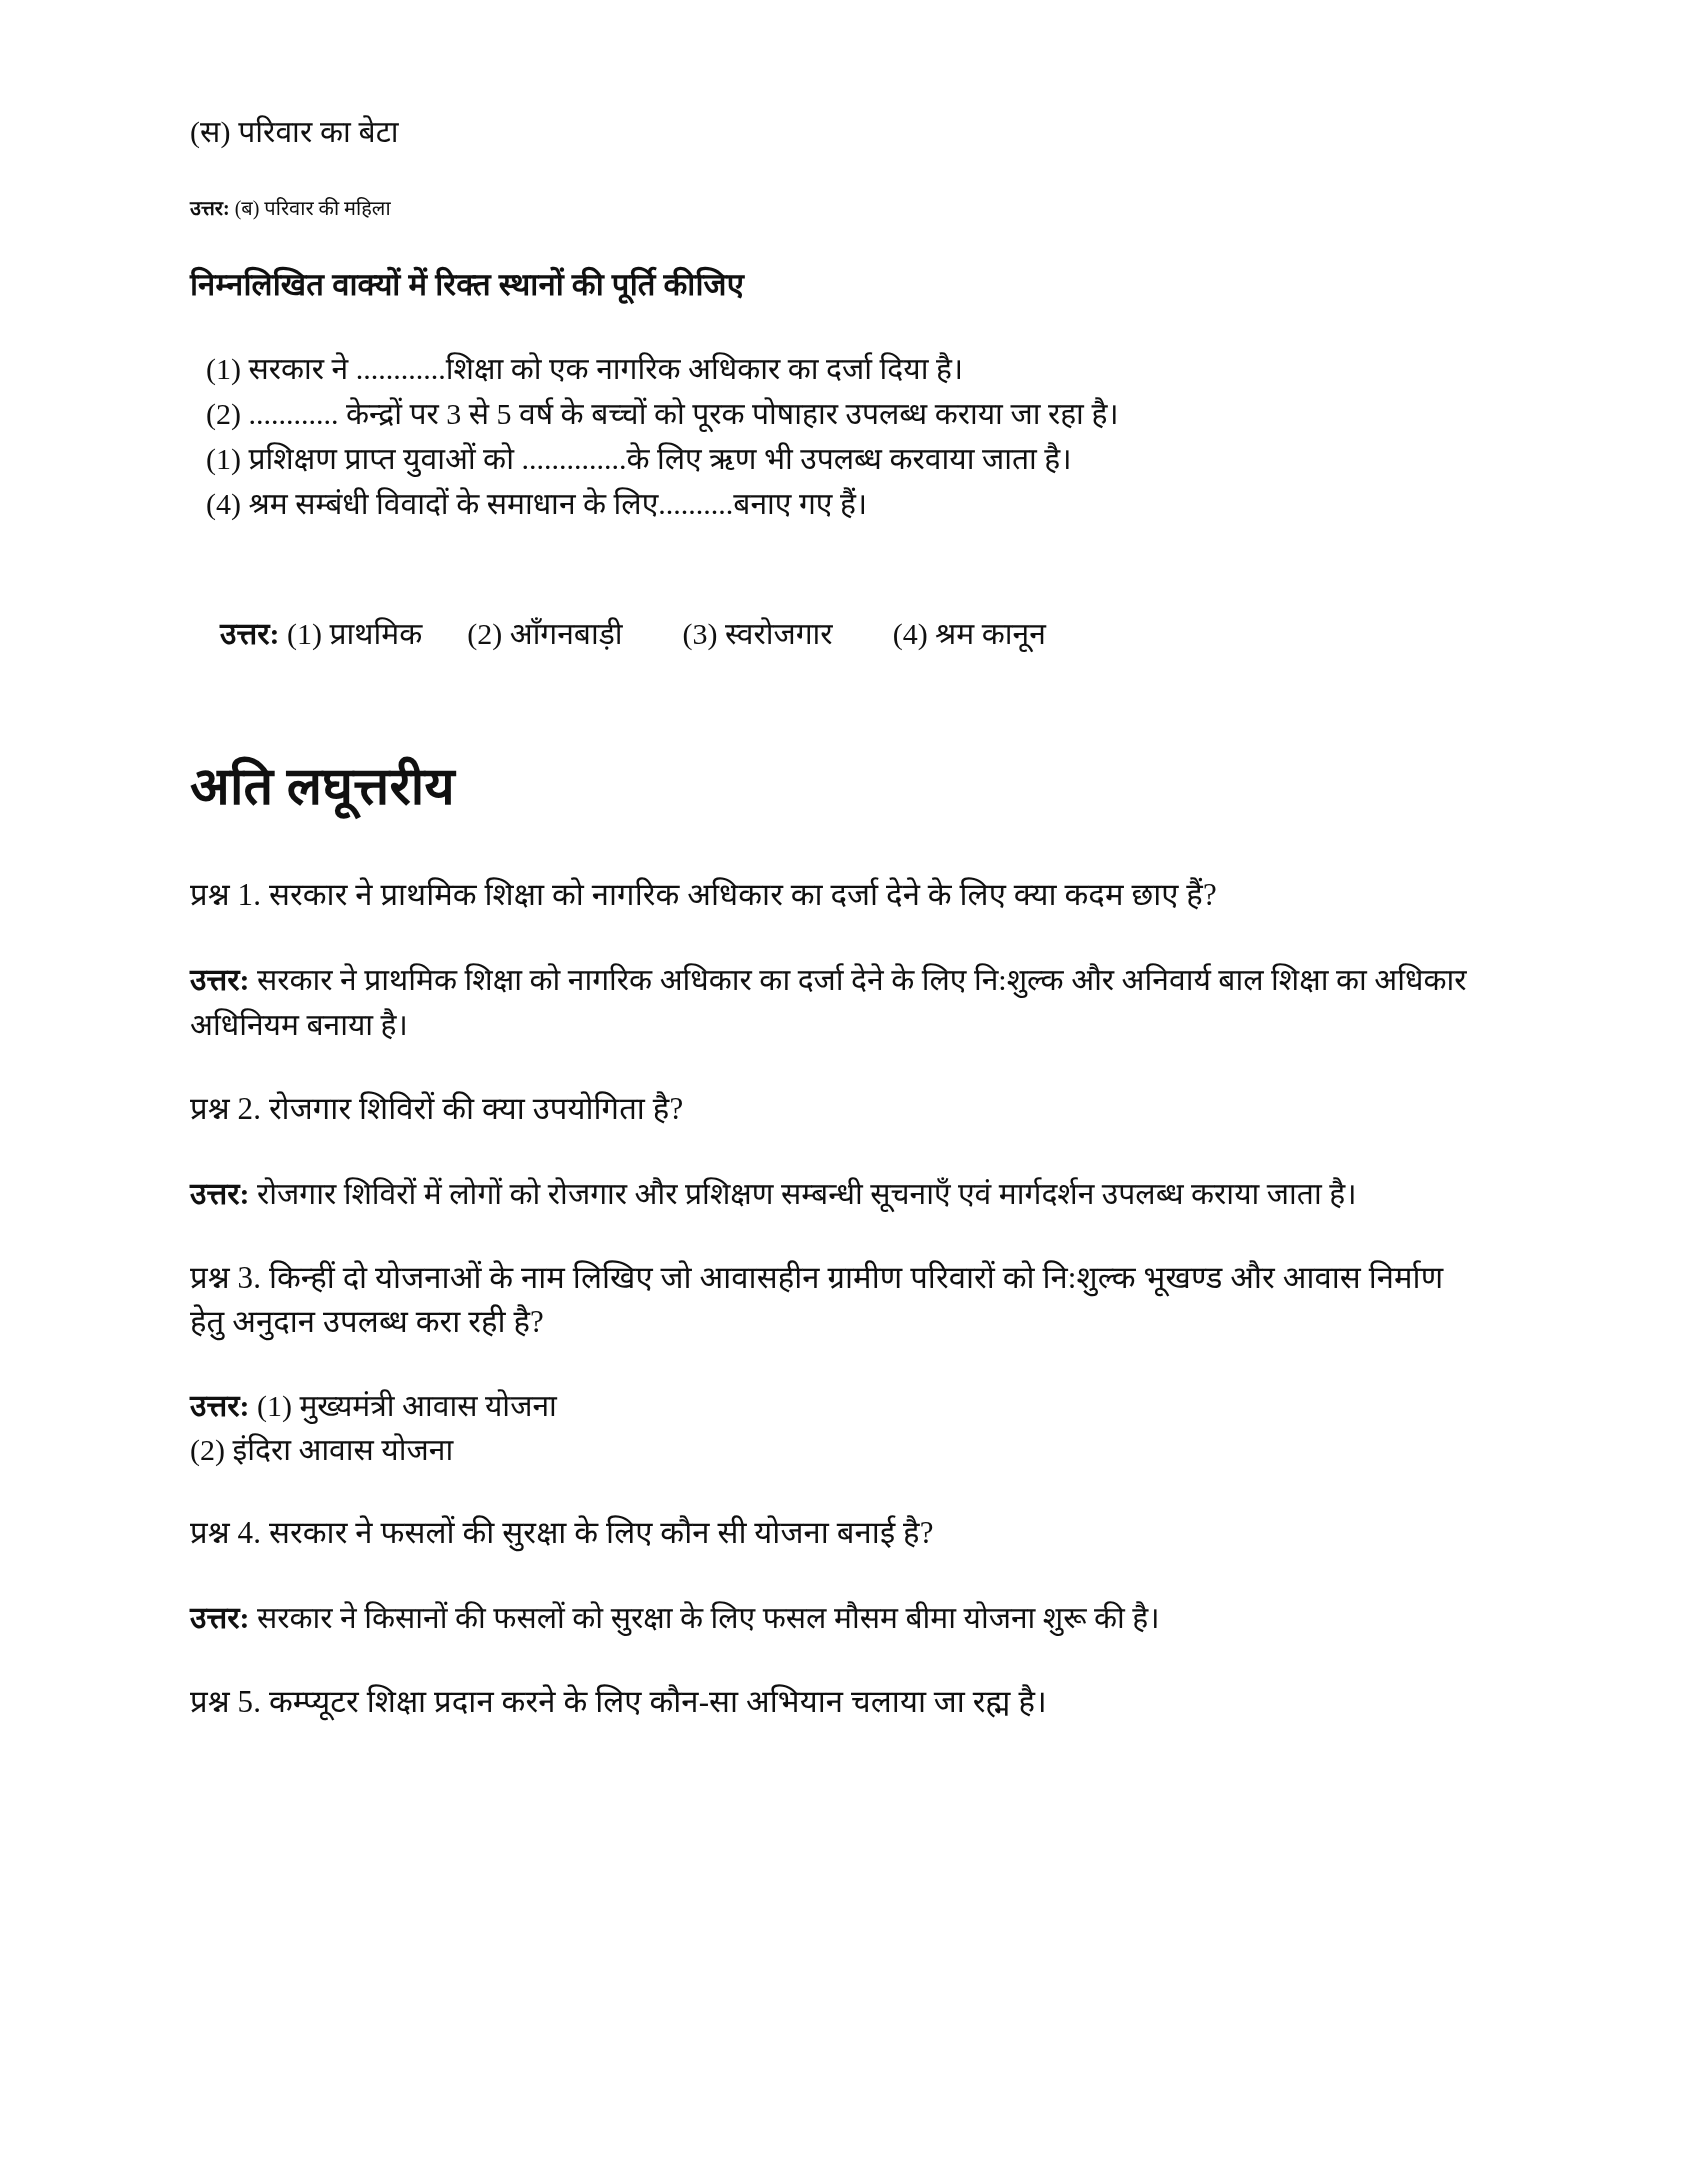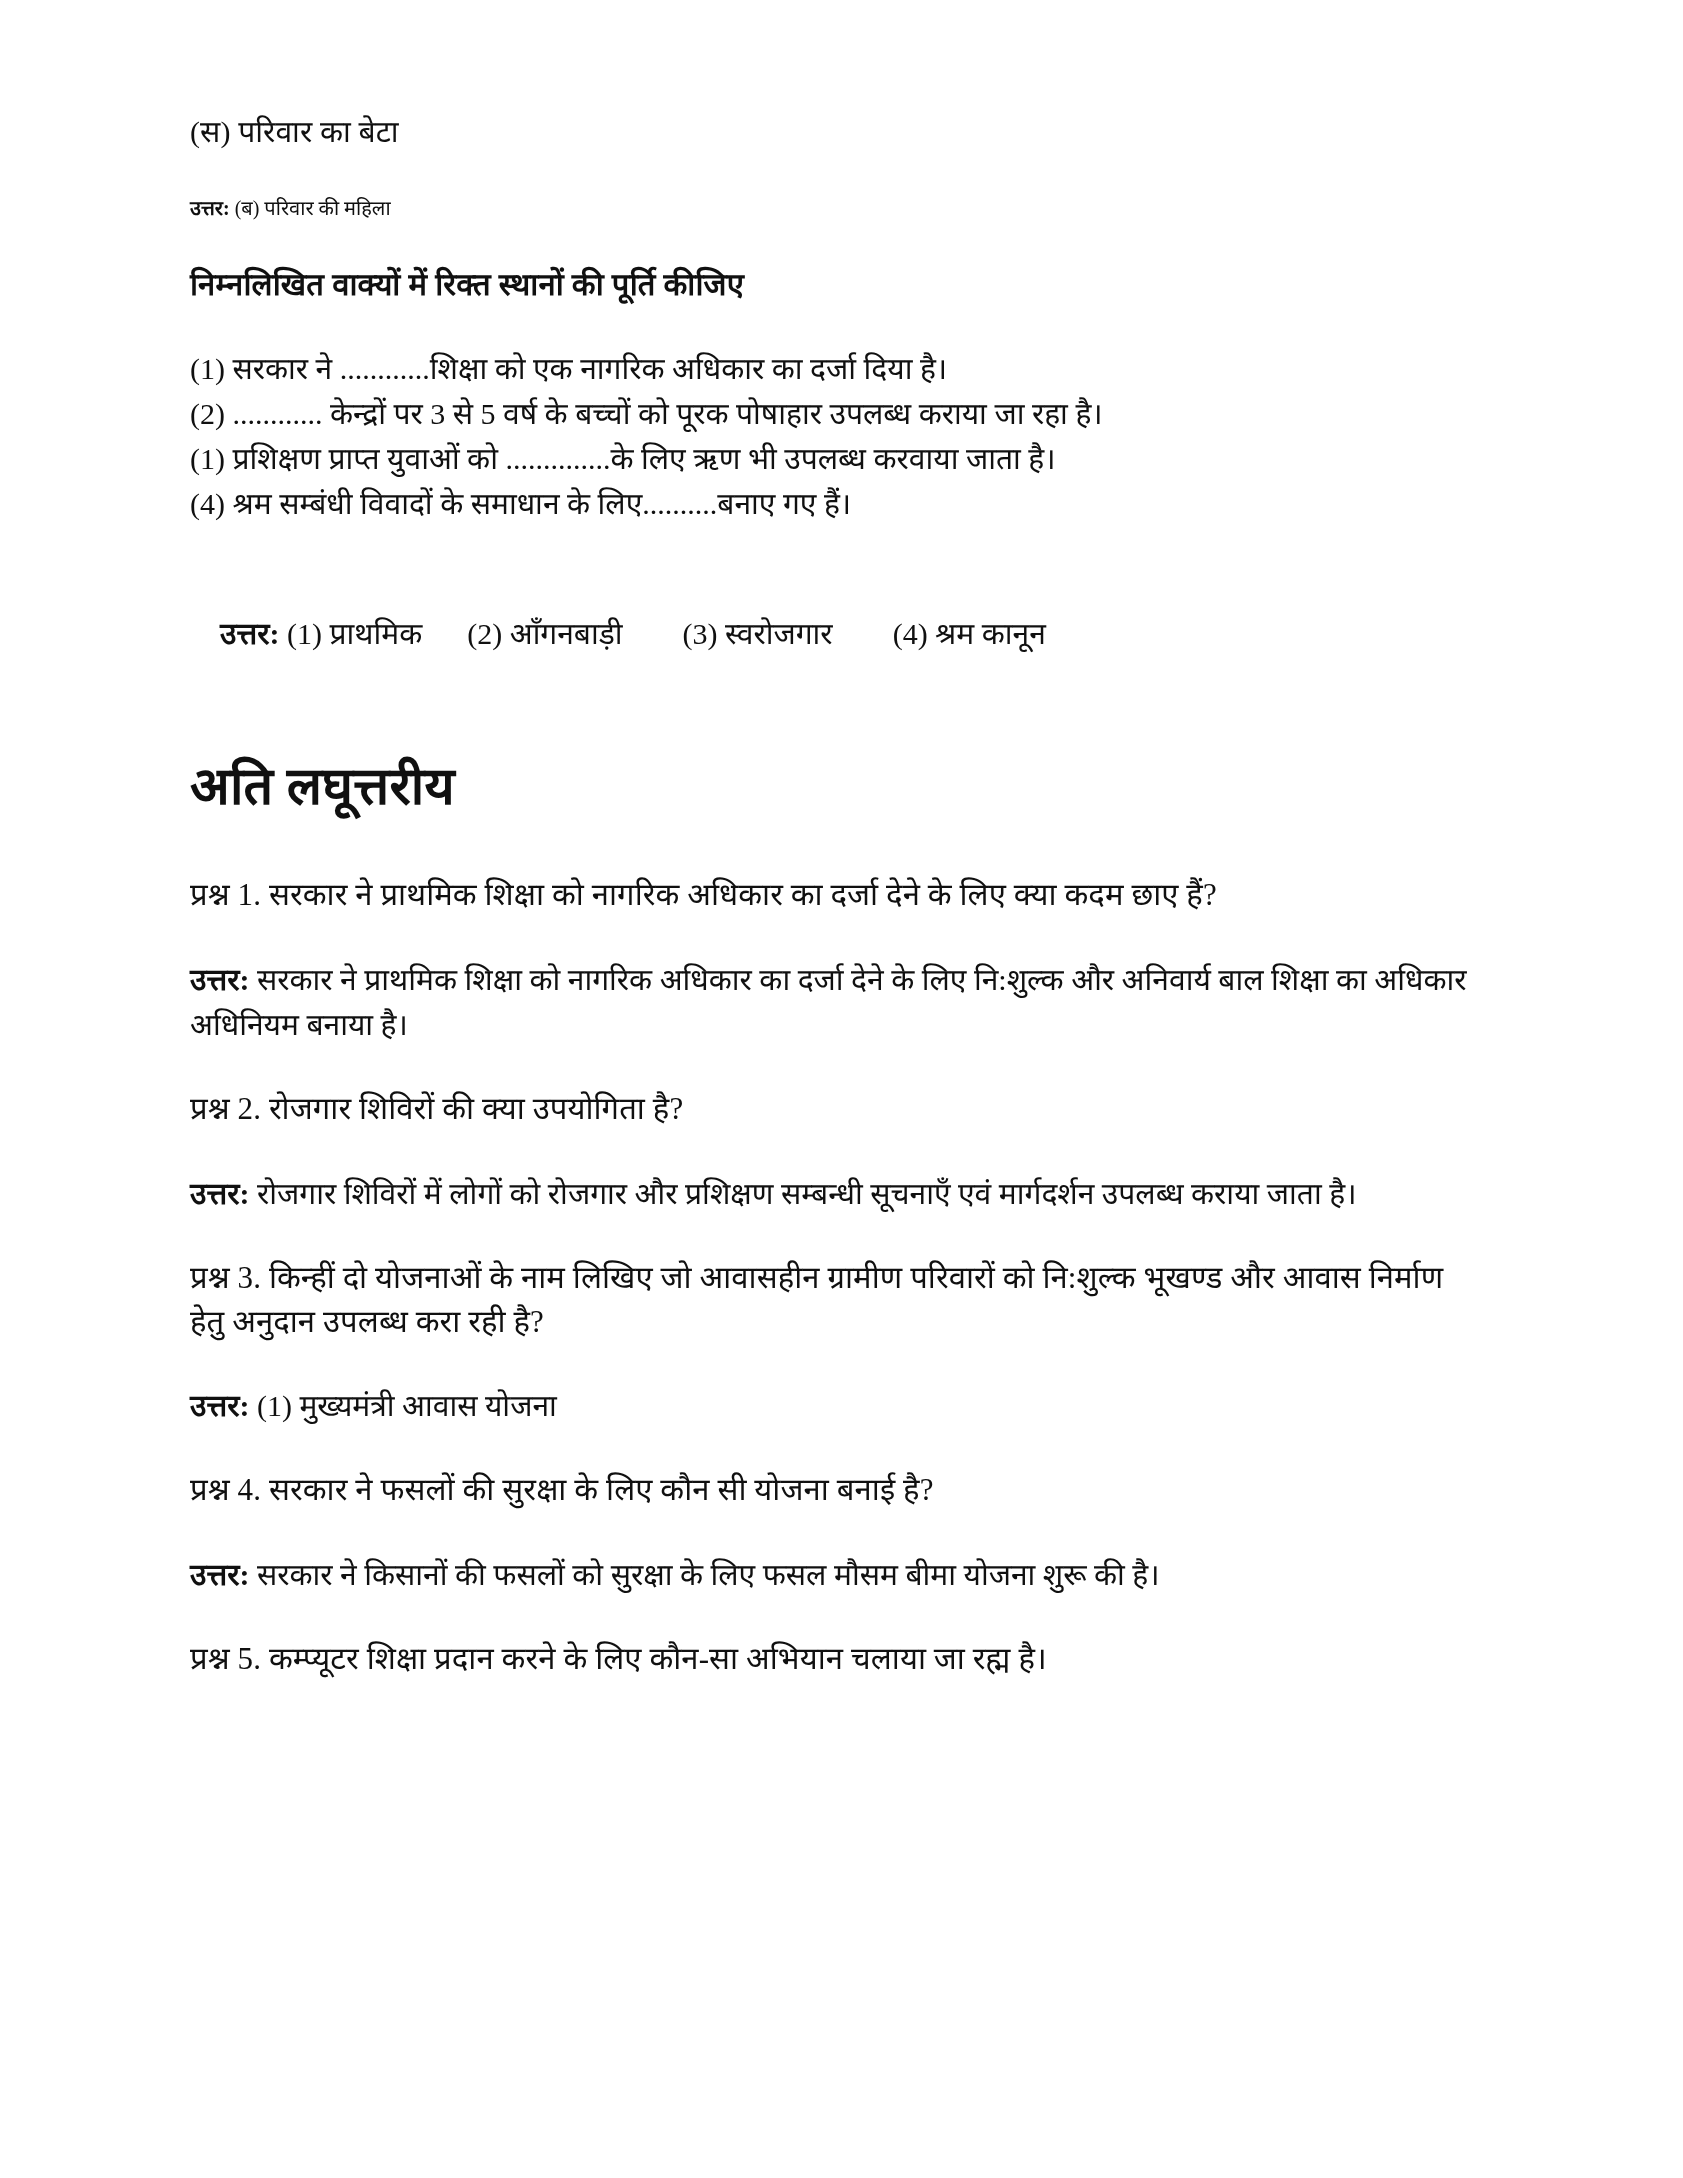--- a/index.html
+++ b/index.html
@@ -45,20 +45,21 @@
   }
   .big-heading {
     font-size: 52px;
     font-weight: bold;
     line-height: 1.35;
     letter-spacing: 0.3px;
   }
   .blank-line {
     font-size: 30px;
     line-height: 1.5;
+    margin-left: 16px;
   }
   .q {
     font-size: 31px;
     font-weight: normal;
     line-height: 1.42;
     letter-spacing: 0.1px;
   }
   .para {
     font-size: 30px;
     line-height: 1.5;
@@ -124,20 +125,21 @@
     <span class="lbl" style="font-weight:bold">उत्तर:</span><span> रोजगार शिविरों में लोगों को रोजगार और प्रशिक्षण सम्बन्धी सूचनाएँ एवं मार्गदर्शन उपलब्ध कराया जाता है।</span>
   </div>
 
   <div class="spacer-md"></div>
 
   <div class="q" style="max-width:1307px">प्रश्न 3. किन्हीं दो योजनाओं के नाम लिखिए जो आवासहीन ग्रामीण परिवारों को नि:शुल्क भूखण्ड और आवास निर्माण हेतु अनुदान उपलब्ध करा रही है?</div>
   <div class="spacer-md"></div>
   <div class="sub-ans">
     <span class="lbl" style="font-weight:bold">उत्तर:</span><span> (1) मुख्यमंत्री आवास योजना</span>
   </div>
+  <div class="sub-ans">(2) इंदिरा आवास योजना</div>
 
   <div class="spacer-md"></div>
 
   <div class="q">प्रश्न 4. सरकार ने फसलों की सुरक्षा के लिए कौन सी योजना बनाई है?</div>
   <div class="spacer-md"></div>
   <div class="para">
     <span class="lbl" style="font-weight:bold">उत्तर:</span><span> सरकार ने किसानों की फसलों को सुरक्षा के लिए फसल मौसम बीमा योजना शुरू की है।</span>
   </div>
 
   <div class="spacer-md"></div>

